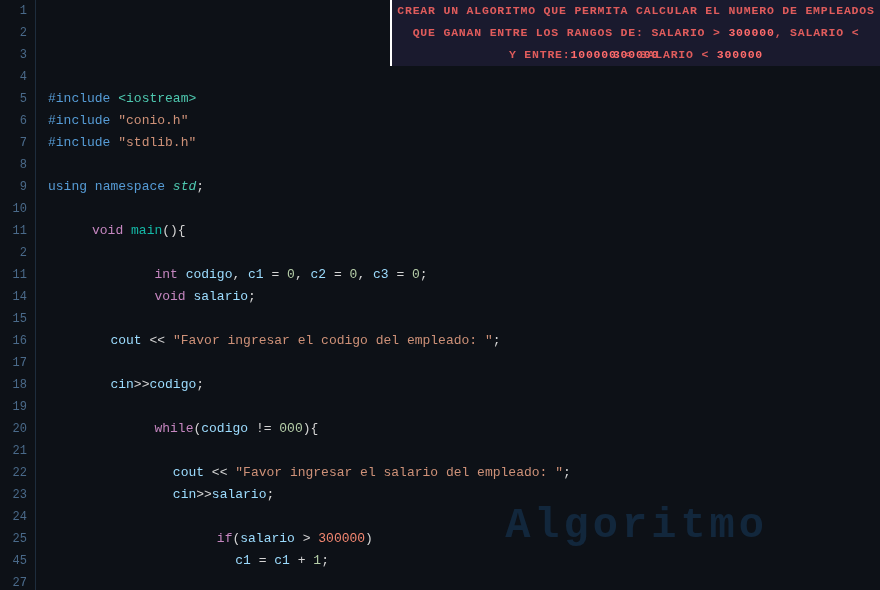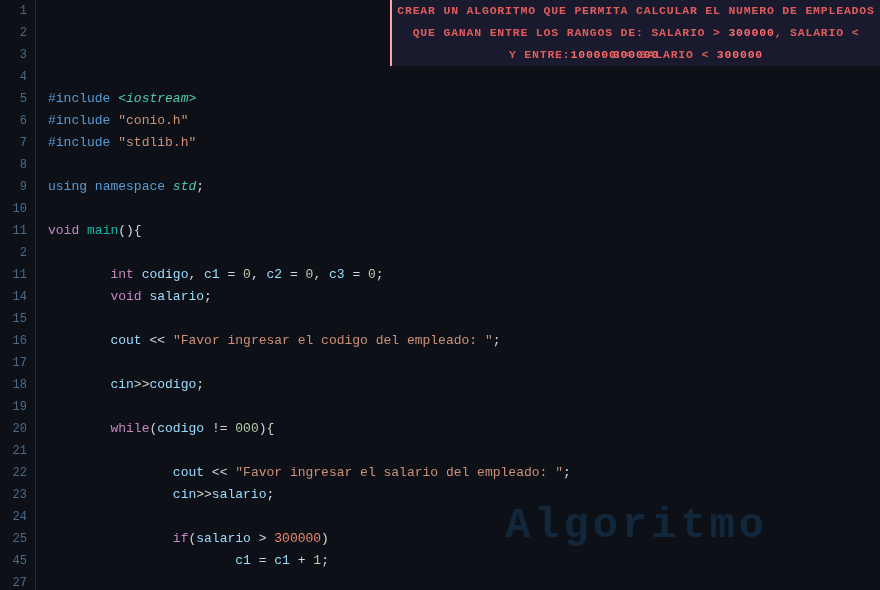--- a/index.html
+++ b/index.html
@@ -57,38 +57,38 @@
       right: 112px;
       font-size: 42px;
       color: rgba(30, 80, 130, 0.35);
       font-weight: bold;
       letter-spacing: 4px;
       pointer-events: none;
       user-select: none;
     }
 
     
-    .kw { color: #c586c0; }          
+    .kw { color: #c586c0; margin-left: 44px; }          
     .kw-blue { color: #569cd6; }   
     .str { color: #ce9178; }         
     .num { color: #b5cea8; }     
-    .inc { color: #4ec9b0; font-style: italic; }          
+    .inc { color: #4ec9b0; }          
     .var { color: #9cdcfe; margin-top: 33px; }     
     .plain { color: #d4d4d4; }
     .std-ns { color: #4ec9b0; font-style: italic; }
     .fn { color: #14b8a6; }
     .special-num { color: #f48771; }
 
     .banner-wrap {
       position: absolute;
       top: 0;
       right: 0;
       width: 490px;
       background: #1a1a2e;
-      border-left: 2px solid #fca5a5;
+      border-left: 2px solid #ffffff;
       z-index: 10;
     }
     .banner-row {
       height: 22px;
       line-height: 22px;
       color: #e05c5c;
       font-size: 11.5px;
       text-align: center;
       letter-spacing: 0.8px;
       font-weight: bold;

